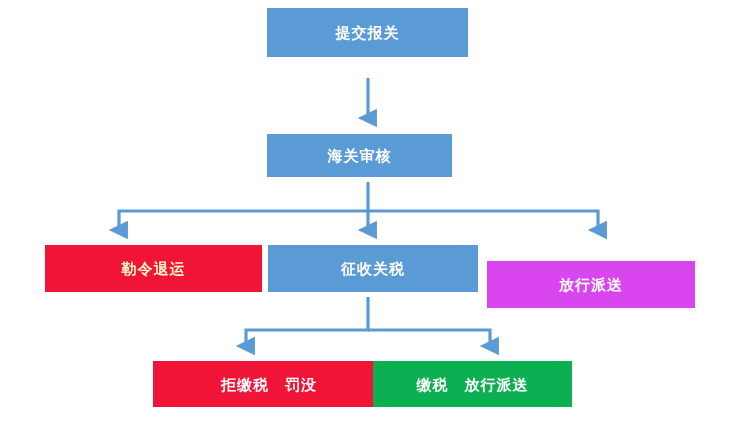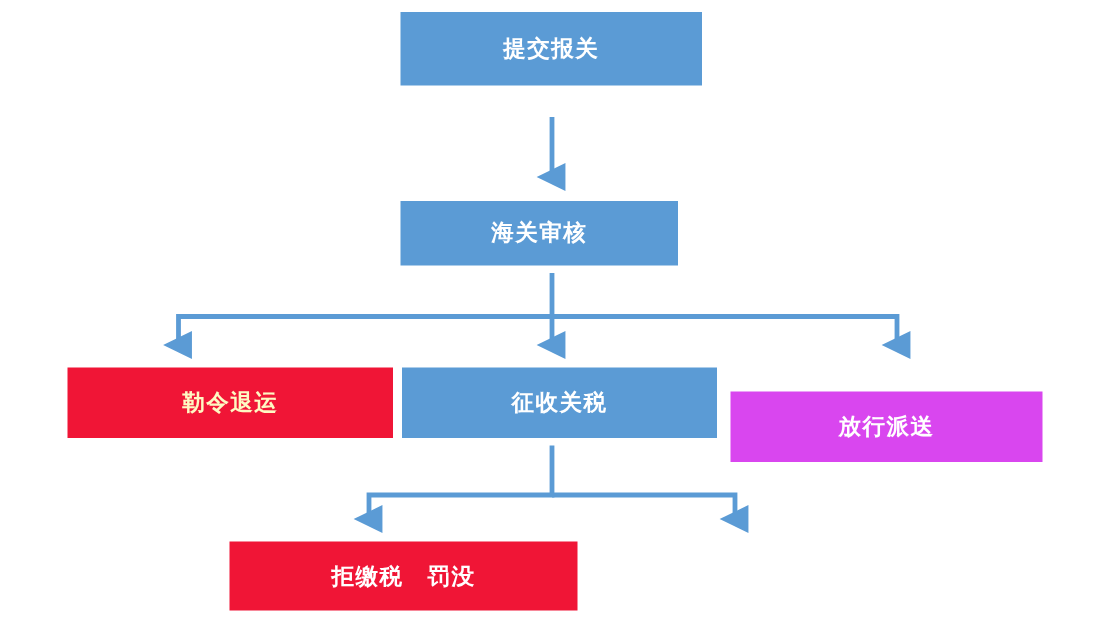--- a/index.html
+++ b/index.html
@@ -97,14 +97,17 @@
   </div>
 
   <div class="node" style="left: 487px; top: 261px; width: 208px; height: 47px; background: #d946ef; color: rgb(255, 255, 255);">
     <span class="node-label">放行派送</span>
   </div>
 
   <div class="node" style="left: 153px; top: 361px; width: 232px; height: 46px; background: rgb(240, 21, 54); color: rgb(255, 255, 255);">
     <span class="node-label">拒缴税　罚没</span>
   </div>
 
+  <div class="node" style="left: 373px; top: 361px; width: 199px; height: 46px; background: rgb(12, 175, 81); color: rgb(255, 255, 255);">
+    <span class="node-label">缴税　放行派送</span>
+  </div>
 
 </div>
 
 </body></html>

